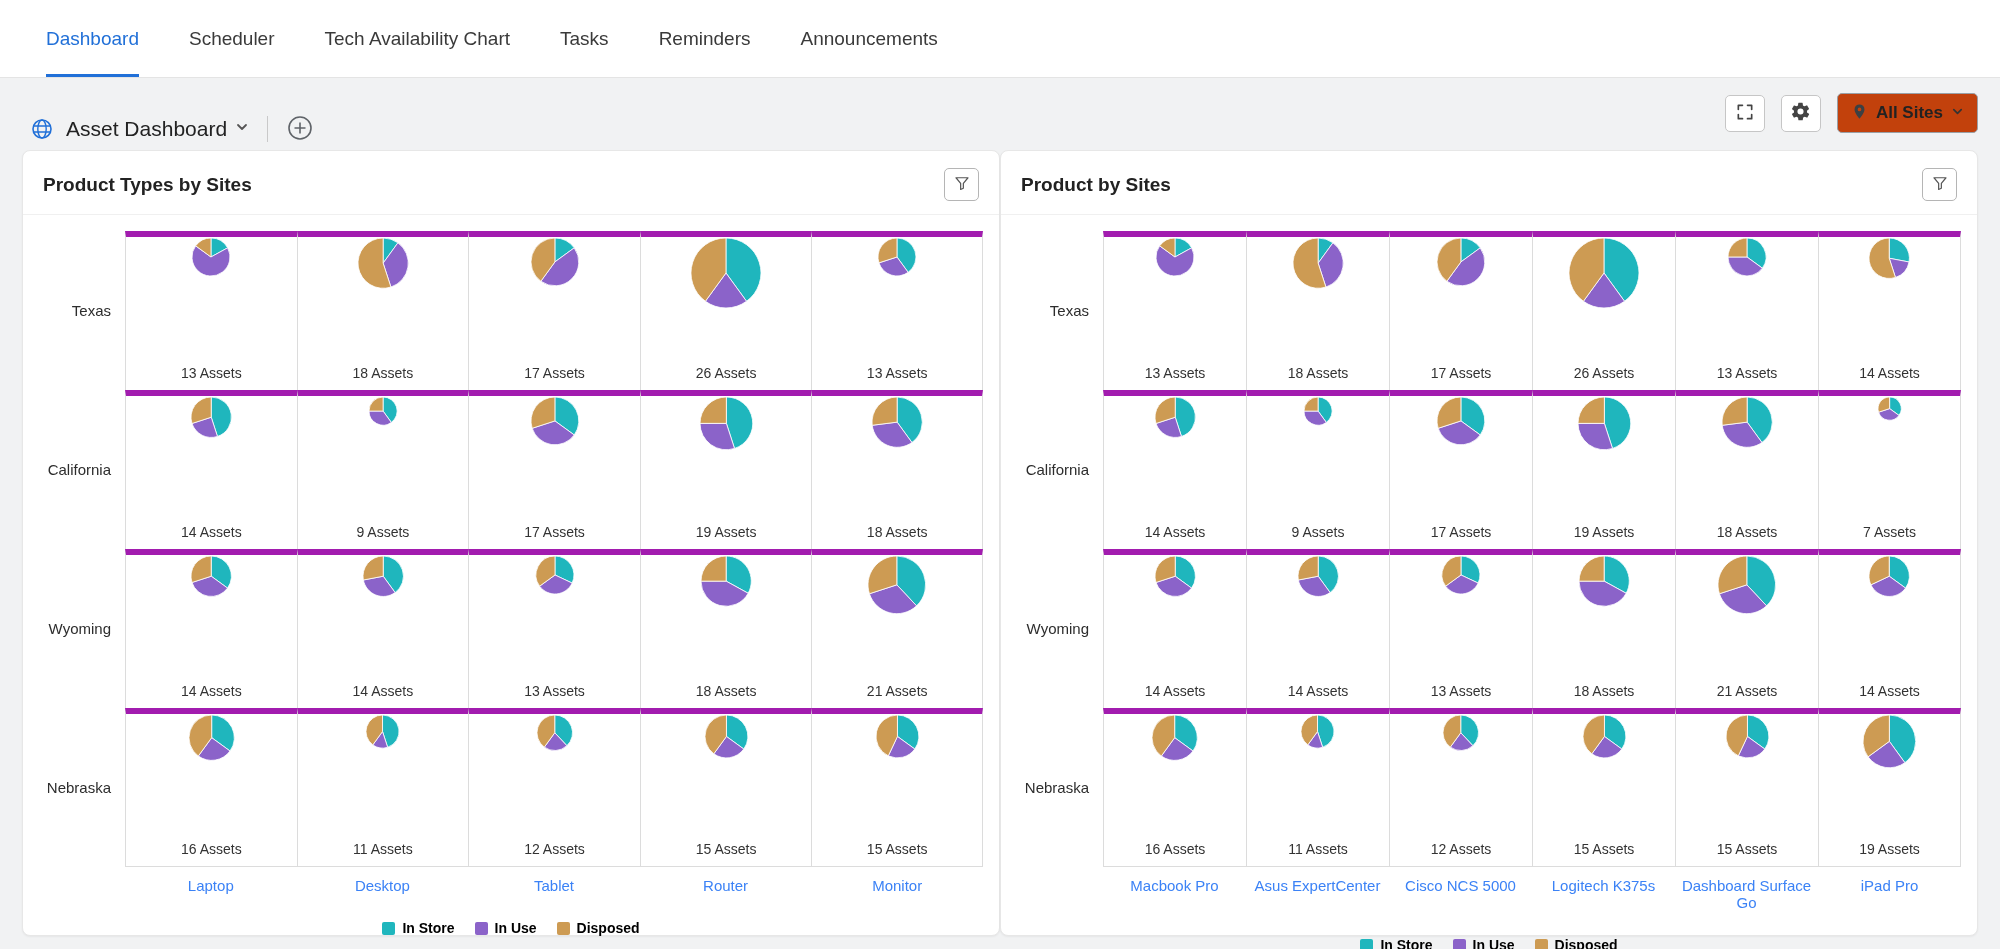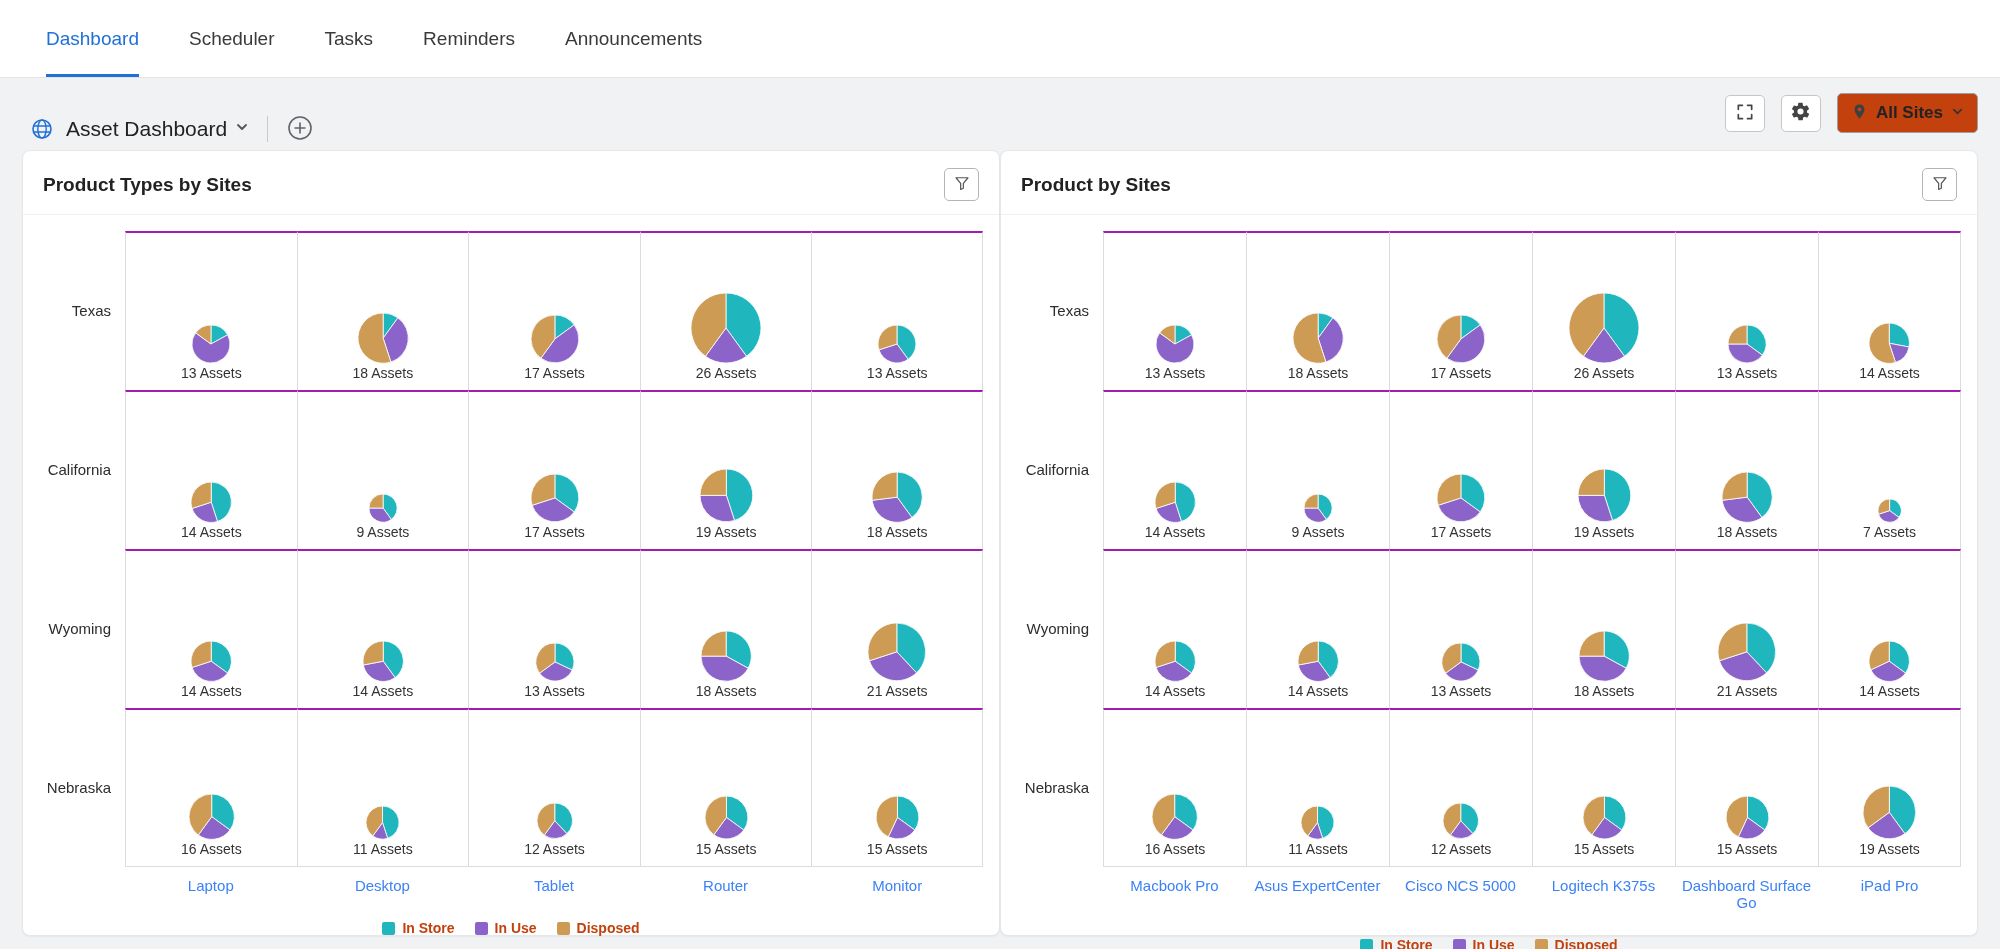--- a/index.html
+++ b/index.html
@@ -37,40 +37,41 @@
   .panel-header { display:flex; align-items:center; justify-content:space-between;
                   padding:17px 20px 13px; border-bottom:1px solid #f0f0f0; }
   .panel-title { font-size:19px; font-weight:600; color:#222; }
   .filter-btn { width:35px; height:33px; background:#fff; border:1px solid #b5b5b5; border-radius:5px;
                 display:flex; align-items:center; justify-content:center; cursor:pointer; }
 
   
   .chart-grid { display:grid; grid-auto-rows:159px; margin:16px 16px 0 10px; }
   .row-label { display:flex; align-items:center; justify-content:flex-end; padding-right:14px;
                font-size:15px; color:#2d2d2d; }
-  .cell { position:relative; display:flex; align-items:flex-end; justify-content:center; padding-bottom:26px;
-          border-left:1px solid #dcdcdc; border-top:2px solid #a21caf; }
+  .cell { position:relative; display:flex; align-items:flex-start; justify-content:center; padding-bottom:26px;
+          border-left:1px solid #dcdcdc; border-top:6px solid #a21caf; }
   .cell.last-col { border-right:1px solid #dcdcdc; }
   .cell.last-row { border-bottom:1px solid #dcdcdc; }
   .count { position:absolute; bottom:9px; left:0; width:100%; text-align:center;
            font-size:14px; color:#333; }
   .col-labels { display:grid; margin:10px 16px 0 10px; }
   .col-label { text-align:center; font-size:15px; color:#3b82f6; }
   .legend { display:flex; justify-content:center; align-items:center; gap:20px; margin-top:26px; }
   .legend-item { display:flex; align-items:center; gap:7px; cursor:pointer; }
   .swatch { width:13px; height:13px; border-radius:2px; display:inline-block; }
-  .legend-label { font-size:14px; font-weight:700; color:#c2410c; }
+  .legend-label { font-size:14px; font-weight:700; color:#000000; }
 </style>
 </head>
 <body>
 
 <nav class="topnav">
   <div class="tabs">
       <div class="tab active">Dashboard</div>
       <div class="tab">Scheduler</div>
+      <div class="tab">Tech Availability Chart</div>
       <div class="tab">Tasks</div>
       <div class="tab">Reminders</div>
       <div class="tab">Announcements</div>
     </div>
 </nav>
 
 <div class="toolbar">
   <div class="toolbar-left">
     <span class="globe">
       <svg width="24" height="24" viewBox="0 0 24 24">

